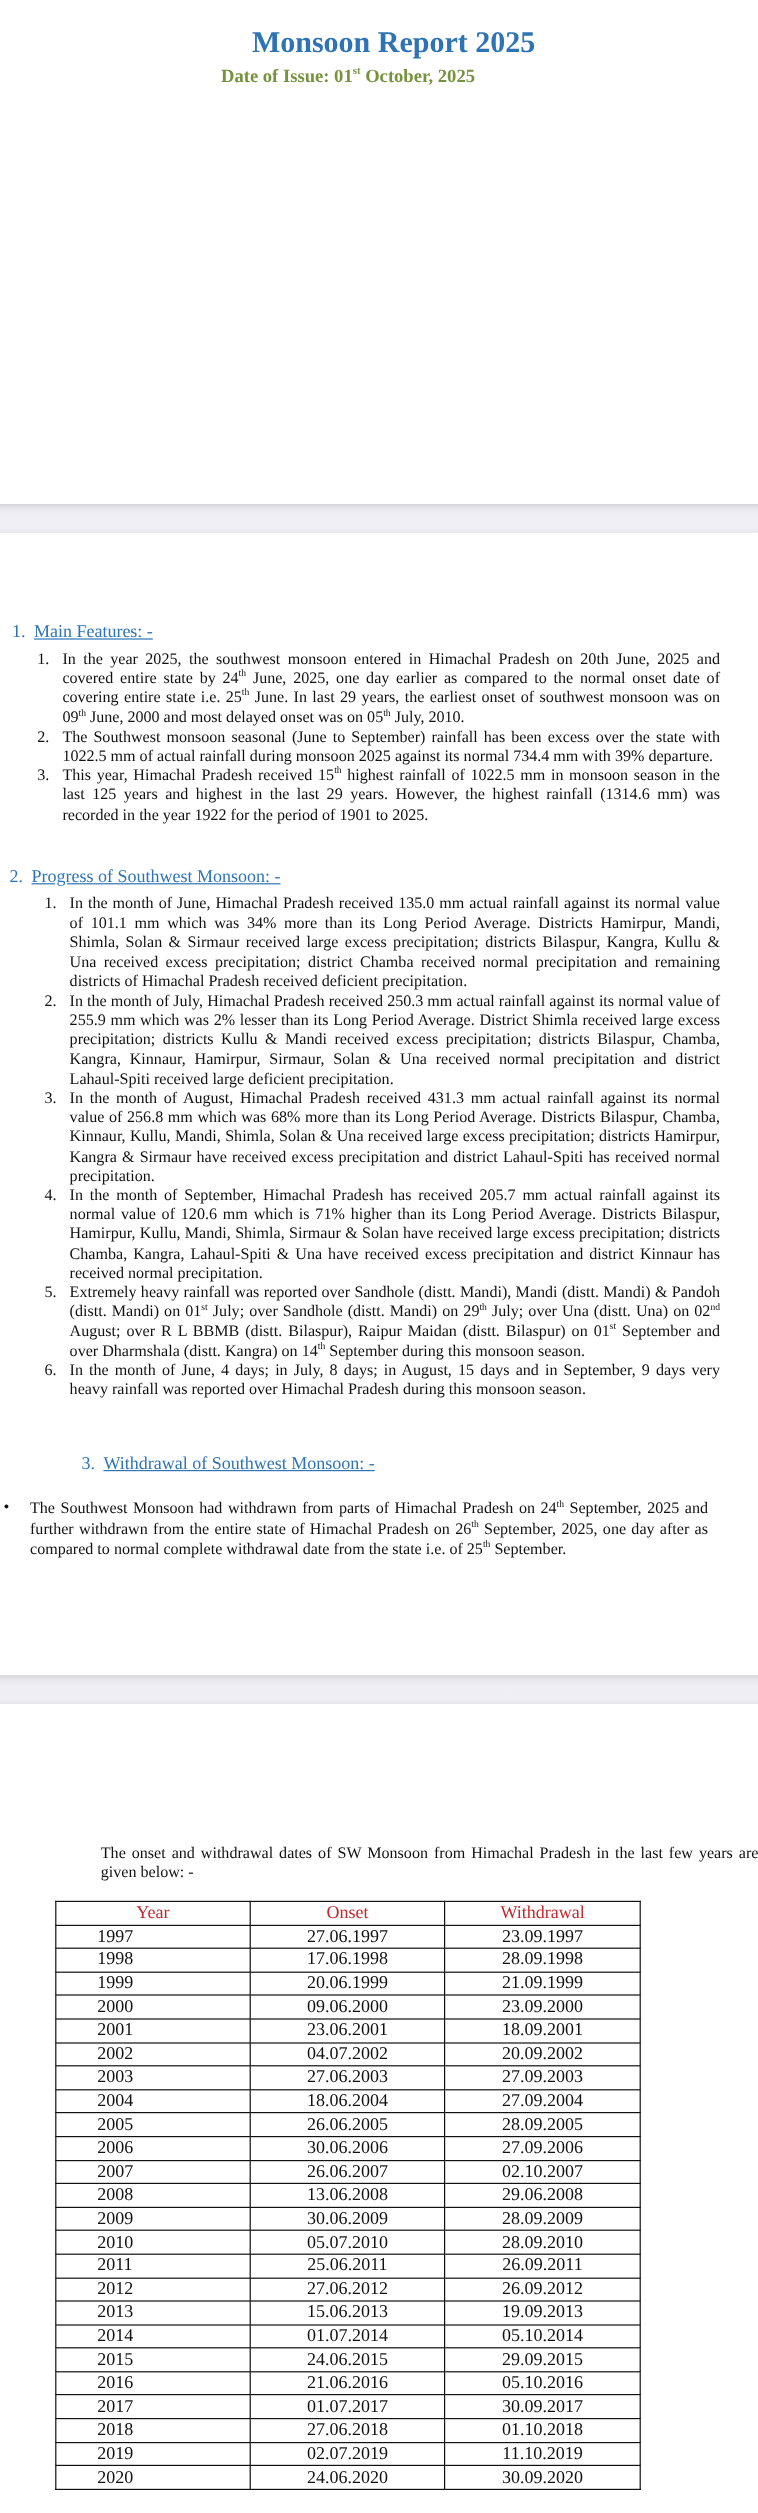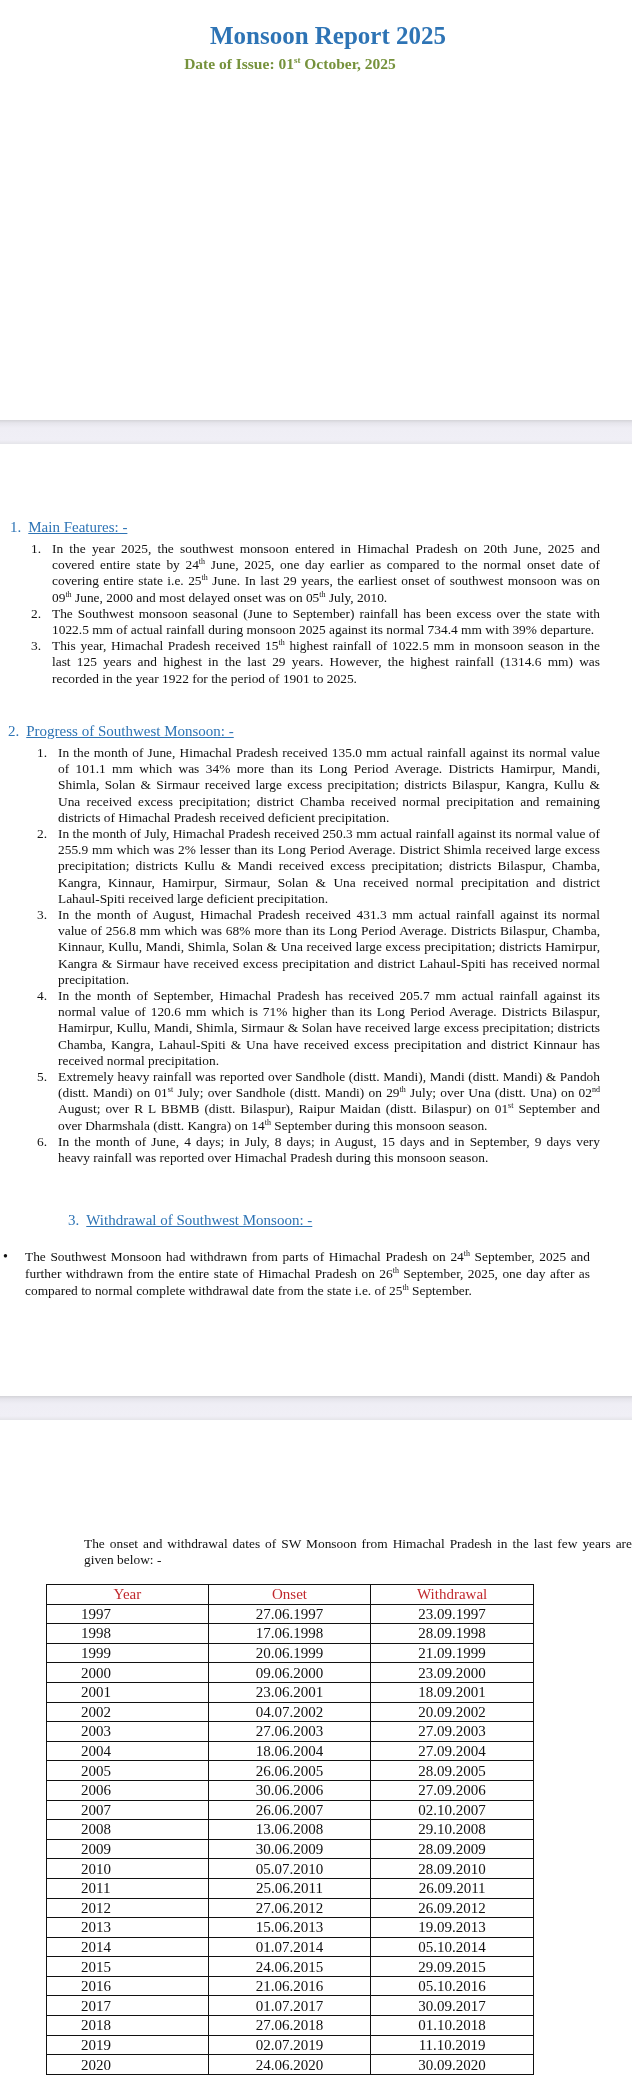--- a/index.html
+++ b/index.html
@@ -182,21 +182,21 @@
         <td class="c-with">27.09.2006</td>
       </tr>
       <tr>
         <td class="c-year">2007</td>
         <td class="c-onset">26.06.2007</td>
         <td class="c-with">02.10.2007</td>
       </tr>
       <tr>
         <td class="c-year">2008</td>
         <td class="c-onset">13.06.2008</td>
-        <td class="c-with">29.10.2008</td>
+        <td class="c-with">29.06.2008</td>
       </tr>
       <tr>
         <td class="c-year">2009</td>
         <td class="c-onset">30.06.2009</td>
         <td class="c-with">28.09.2009</td>
       </tr>
       <tr>
         <td class="c-year">2010</td>
         <td class="c-onset">05.07.2010</td>
         <td class="c-with">28.09.2010</td>

